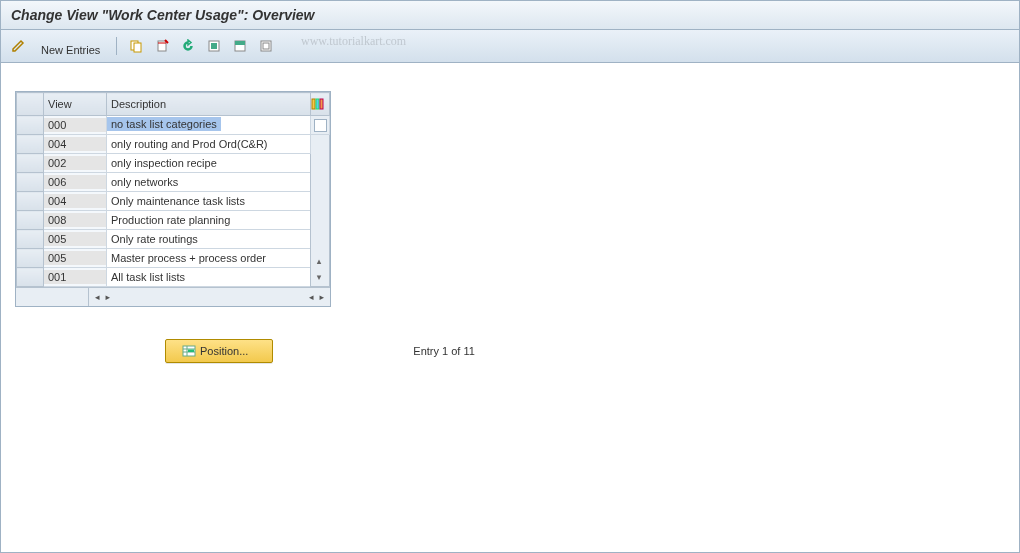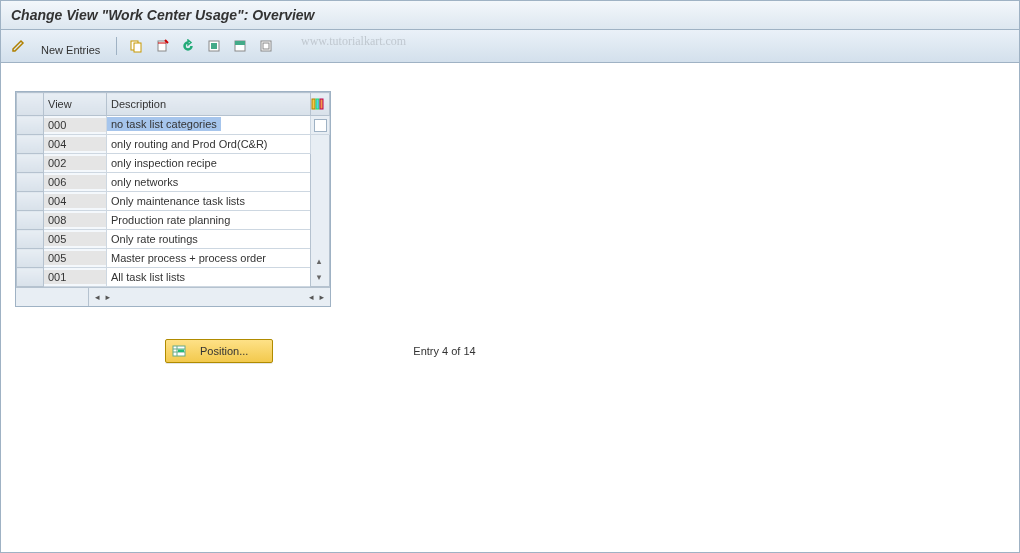--- a/index.html
+++ b/index.html
@@ -27,21 +27,21 @@
 .grid td.scroll-cell{width:18px;background:#e8eef4;border:1px solid #b5c2cf;vertical-align:top;position:relative}
 .scroll-arrow{width:14px;height:14px;display:flex;align-items:center;justify-content:center;font-size:9px;color:#666;cursor:pointer;position:absolute}
 .scroll-up{bottom:18px;left:1px}
 .scroll-down{bottom:2px;left:1px}
 .check-cell{width:18px;background:#e8eef4;border:1px solid #b5c2cf;text-align:center}
 .hscroll{height:18px;display:flex;align-items:center;background:#e8eef4;border-top:1px solid #b5c2cf}
 .hscroll .hspace{width:72px;border-right:1px solid #b5c2cf;height:100%}
 .hscroll .htrack{flex:1;display:flex;align-items:center;justify-content:space-between;padding:0 4px}
 .tri{font-size:9px;color:#555;cursor:pointer;padding:0 2px}
 .footer-row{margin-top:32px;display:flex;align-items:center;gap:140px;padding-left:150px}
-.position-btn{display:flex;align-items:center;gap:14px;border:1px solid #b08b00;background:linear-gradient(#fee187,#f3c94d);padding:2px 24px 2px 6px;cursor:pointer;height:18px;border-radius:2px;box-shadow:0 1px 0 rgba(0,0,0,.1)}
+.position-btn{display:flex;align-items:center;gap:4px;border:1px solid #b08b00;background:linear-gradient(#fee187,#f3c94d);padding:2px 24px 2px 16px;cursor:pointer;height:18px;border-radius:2px;box-shadow:0 1px 0 rgba(0,0,0,.1)}
 .position-btn .pb-icon{width:14px;height:14px;display:flex;align-items:center;justify-content:center}
 .entry-lbl{font-size:11px;color:#333}
 svg{display:block}
 </style>
 </head>
 <body>
 
 <div class="app">
 
   <div class="titlebar">
@@ -222,17 +222,17 @@
       <div class="position-btn">
         <span class="pb-icon">
           <svg width="14" height="14" viewBox="0 0 14 14">
               <rect x="1" y="2" width="12" height="10" fill="#fff" stroke="#6a8"></rect>
               <path d="M1 5 L13 5 M1 8 L13 8 M5 2 L5 12" stroke="#6a8"></path>
               <rect x="6" y="5.5" width="6" height="2.5" fill="#2b7"></rect>
             </svg>
         </span>
         <span>Position...</span>
       </div>
-      <span class="entry-lbl">Entry 4 of 14</span>
+      <span class="entry-lbl">Entry 1 of 11</span>
     </div>
   </div>
 
 </div>
 
 </body></html>

